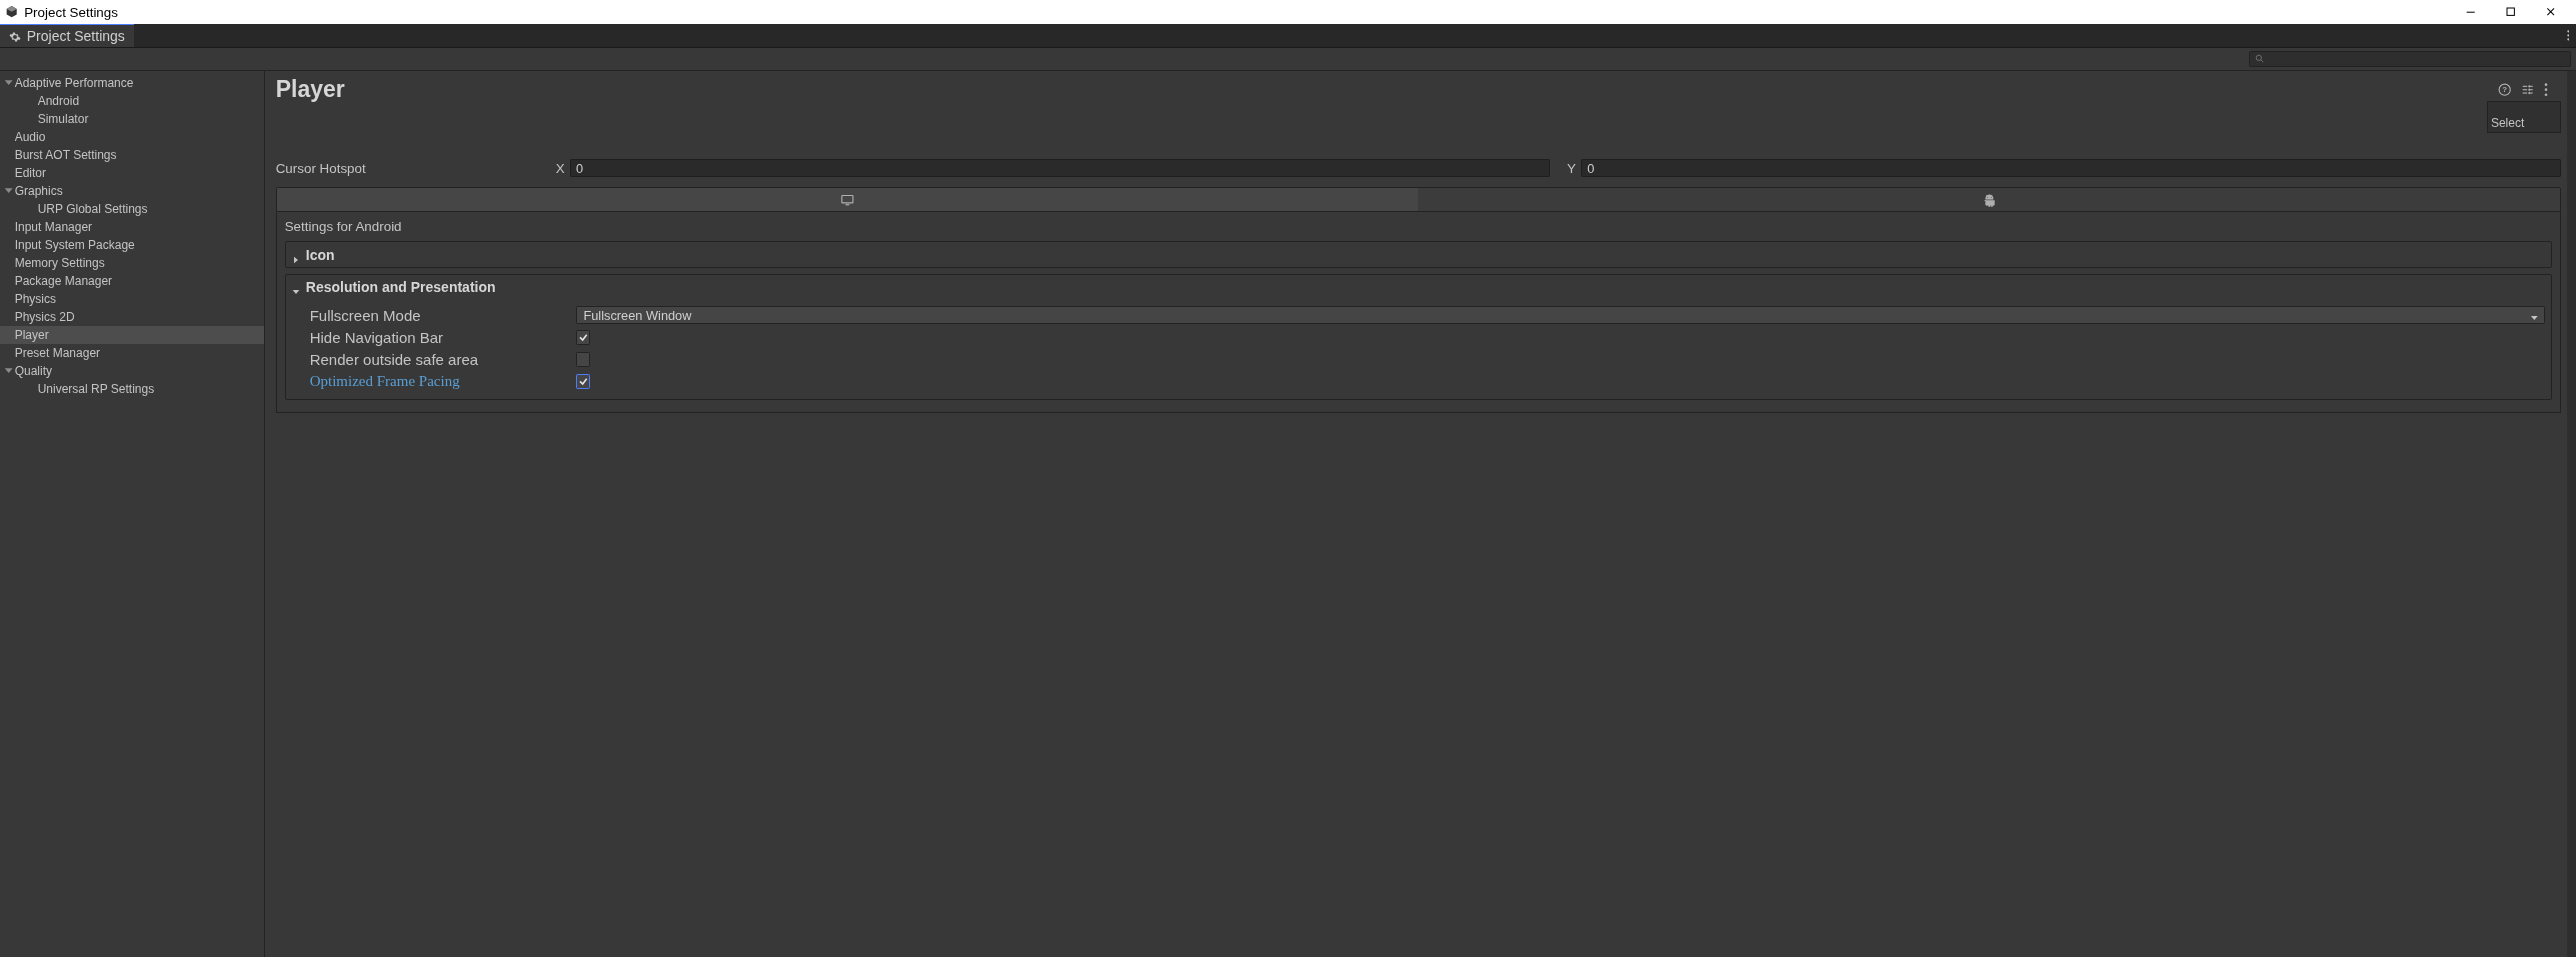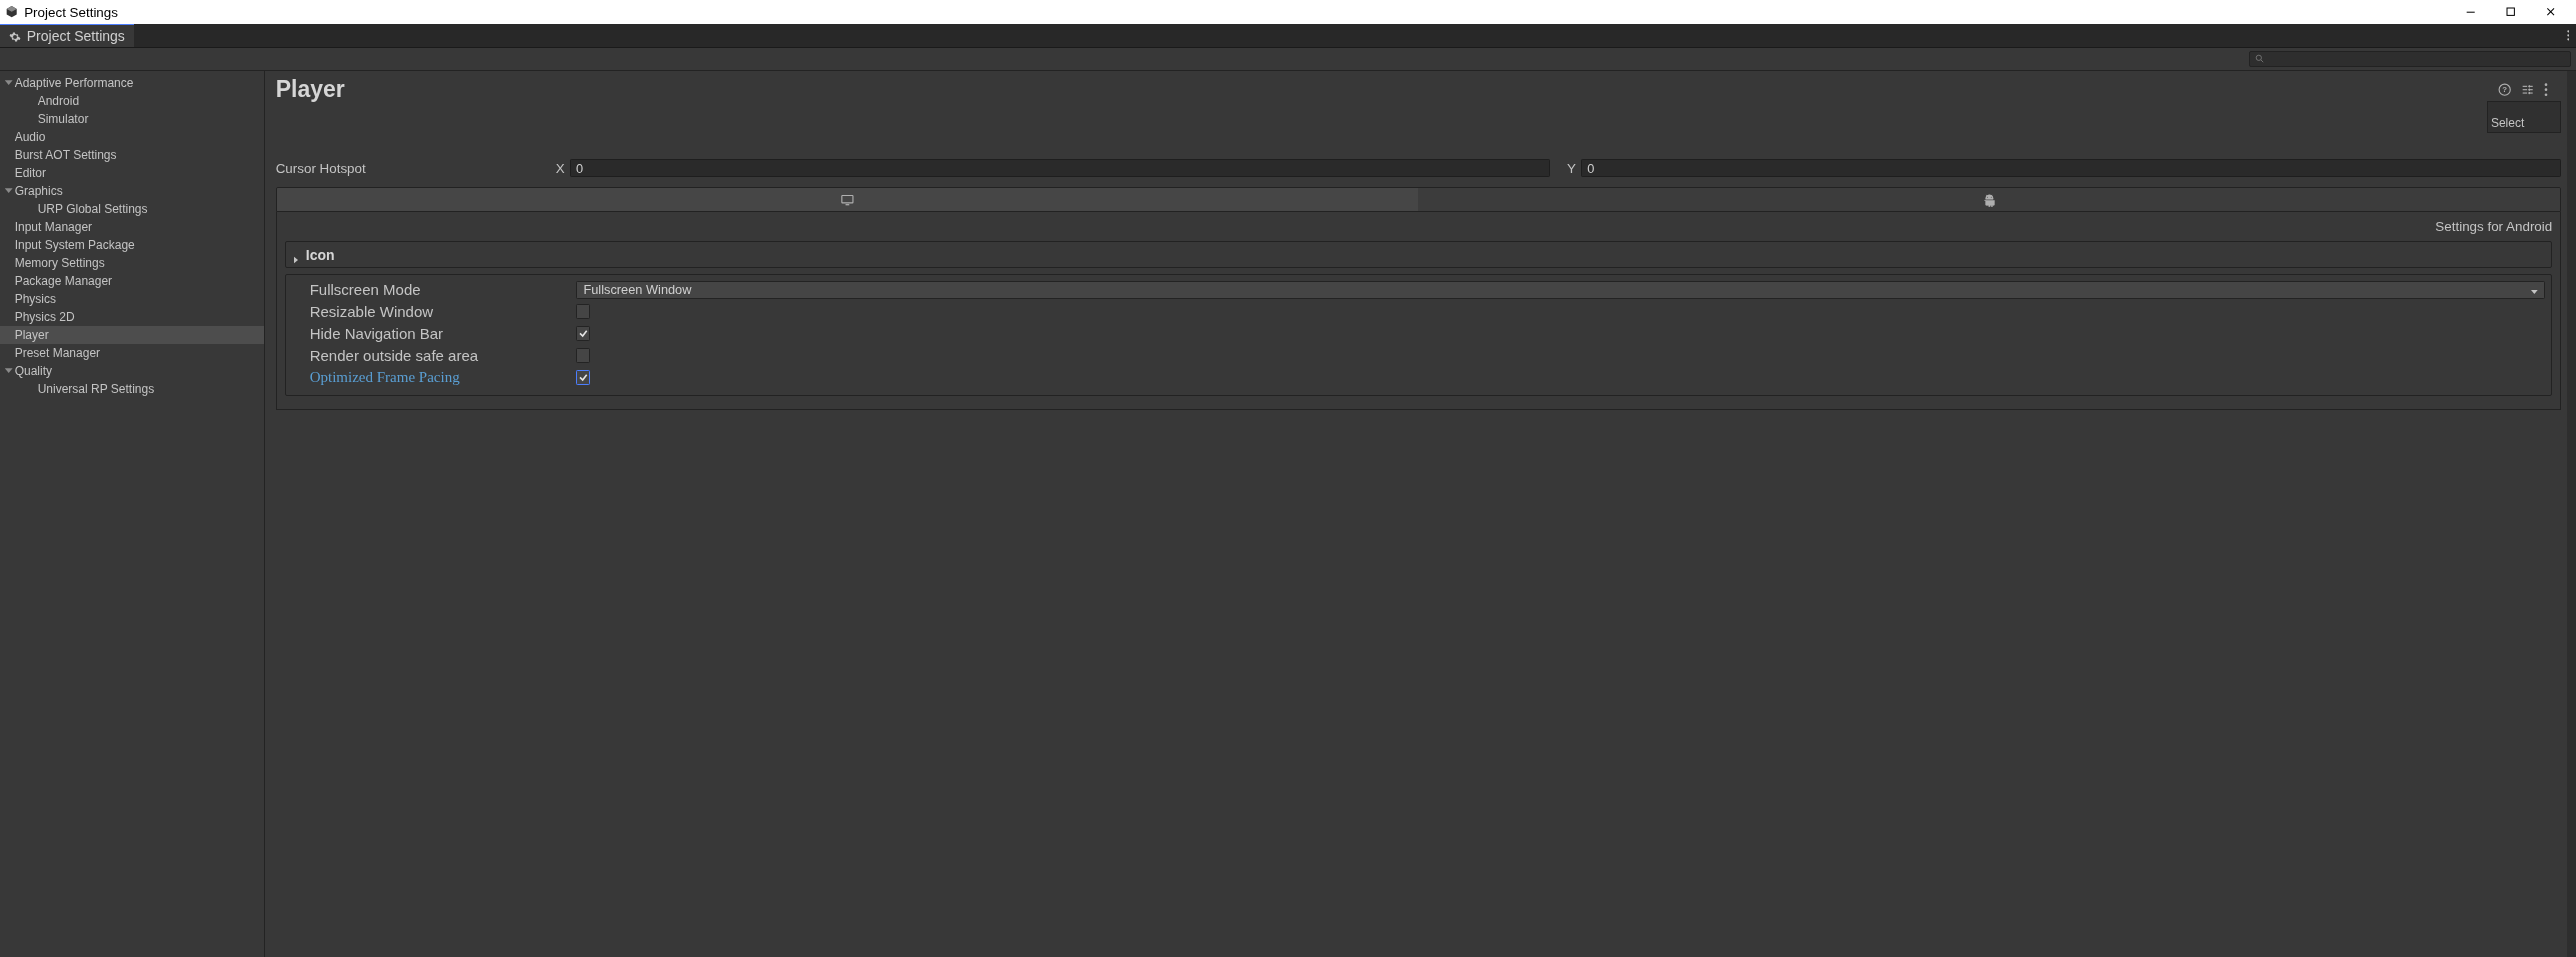--- a/index.html
+++ b/index.html
@@ -47,21 +47,21 @@
 .axis-label { width: 19px; text-align: center; font-size: 13.4px; color: #c4c4c4; }
 .num-input { flex: 1; height: 17.5px; background: #2a2a2a; border: 0.7px solid #1e1e1e; border-radius: 1.3px; color: #d0d0d0; padding: 0 5.4px; font-size: 12.8px; }
 .num-input + .axis-label { margin-left: 12px; }
 
 .platform-tabs { display: flex; border: 0.7px solid #222; border-radius: 2px 2px 0 0; overflow: hidden; }
 .ptab { flex: 1; height: 23px; display: flex; align-items: center; justify-content: center; background: #464646; }
 .ptab.active { background: #3c3c3c; }
 .ptab svg { width: 14.8px; height: 14.8px; opacity: .85; }
 
 .panel { border: 0.7px solid #222; border-top: none; padding: 6.7px 8px; }
-.panel-title { font-size: 13.4px; color: #c4c4c4; margin-bottom: 6.7px; text-align: right; }
+.panel-title { font-size: 13.4px; color: #c4c4c4; margin-bottom: 6.7px; }
 
 .foldout { border: 0.7px solid #222; border-radius: 2px; margin-bottom: 5.4px; }
 .foldout-header { display: flex; align-items: center; height: 25.5px; padding: 0 6.7px; gap: 5.4px; font-size: 14px; font-weight: 600; color: #d6d6d6; }
 .foldout-header .arrow { width: 8px; height: 8px; }
 .foldout-body { padding: 4px 6.7px 6.7px 24px; }
 
 .field-row { display: flex; align-items: center; height: 22px; }
 .field-label { width: 266px; font-size: 15px; color: #c4c4c4; }
 .field-label.link { color: #5a9fd4; font-family: Liberation Serif, serif; }
 .dropdown { flex: 1; height: 18px; background: #454545; border: 0.7px solid #232323; border-radius: 1.3px; display: flex; align-items: center; padding: 0 6.7px; font-size: 12.8px; color: #d0d0d0; position: relative; }
@@ -284,33 +284,35 @@
         <div class="foldout">
           <div class="foldout-header">
             <span class="arrow"><svg viewBox="0 0 12 12">
                   <polygon points="3,1 9,6 3,11"></polygon>
                 </svg></span>
             <span>Icon</span>
           </div>
         </div>
 
         <div class="foldout">
+          <div class="foldout-header">
+            <span class="arrow"><svg viewBox="0 0 12 12">
+                  <polygon points="1,3 11,3 6,9"></polygon>
+                </svg></span>
+            <span>Resolution and Presentation</span>
+          </div>
           <div class="foldout-body">
             <div class="field-row">
               <span class="field-label">Fullscreen Mode</span>
               <div class="dropdown">
                 <span>Fullscreen Window</span>
                 <span class="caret"><svg width="6.7" height="4" viewBox="0 0 10 6">
                       <polygon points="0,0 10,0 5,6"></polygon>
                     </svg></span>
               </div>
-            </div>
-            <div class="field-row">
-              <span class="field-label">Resizable Window</span>
-              <div class="checkbox"></div>
             </div>
             <div class="field-row">
               <span class="field-label">Hide Navigation Bar</span>
               <div class="checkbox on">
                   <svg viewBox="0 0 16 16">
                     <polyline points="3,8 7,12 13,4" fill="none" stroke="#e4e4e4" stroke-width="2.4"></polyline>
                   </svg>
                 </div>
             </div>
             <div class="field-row">

